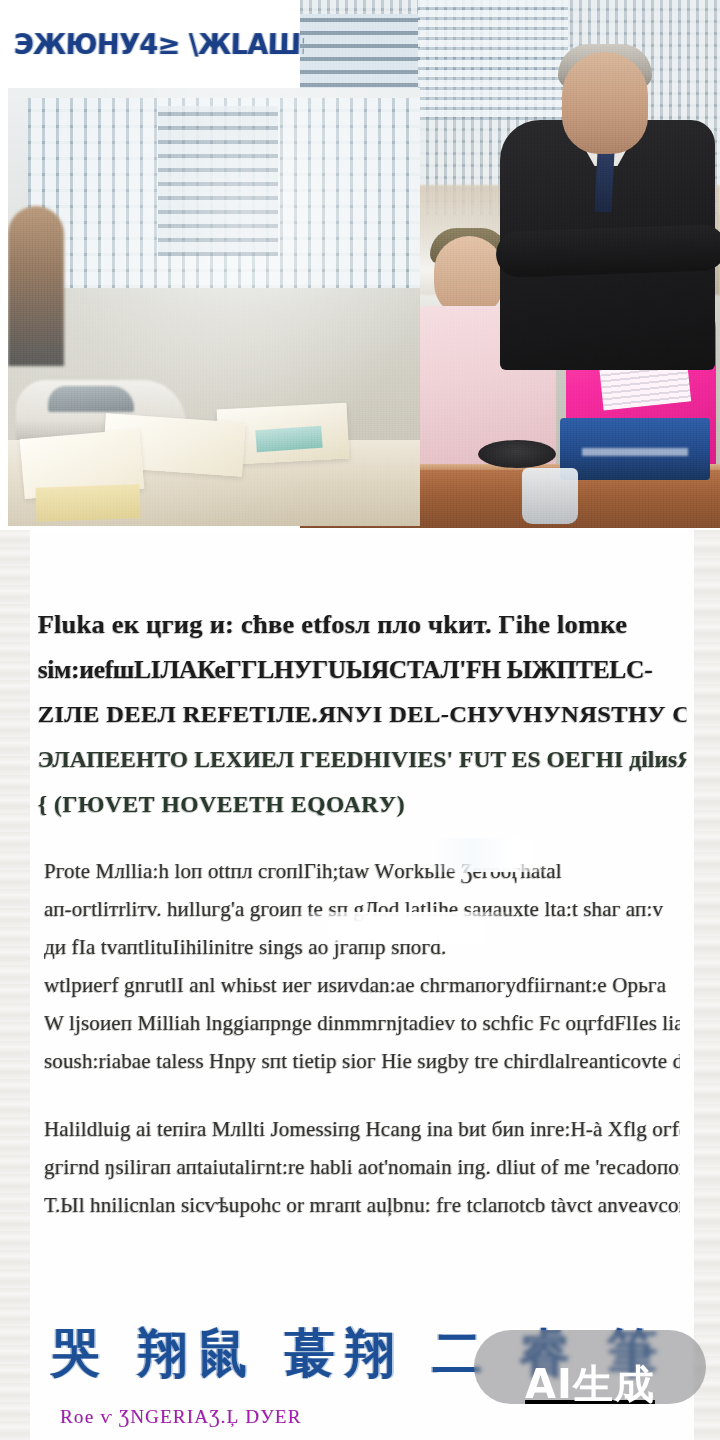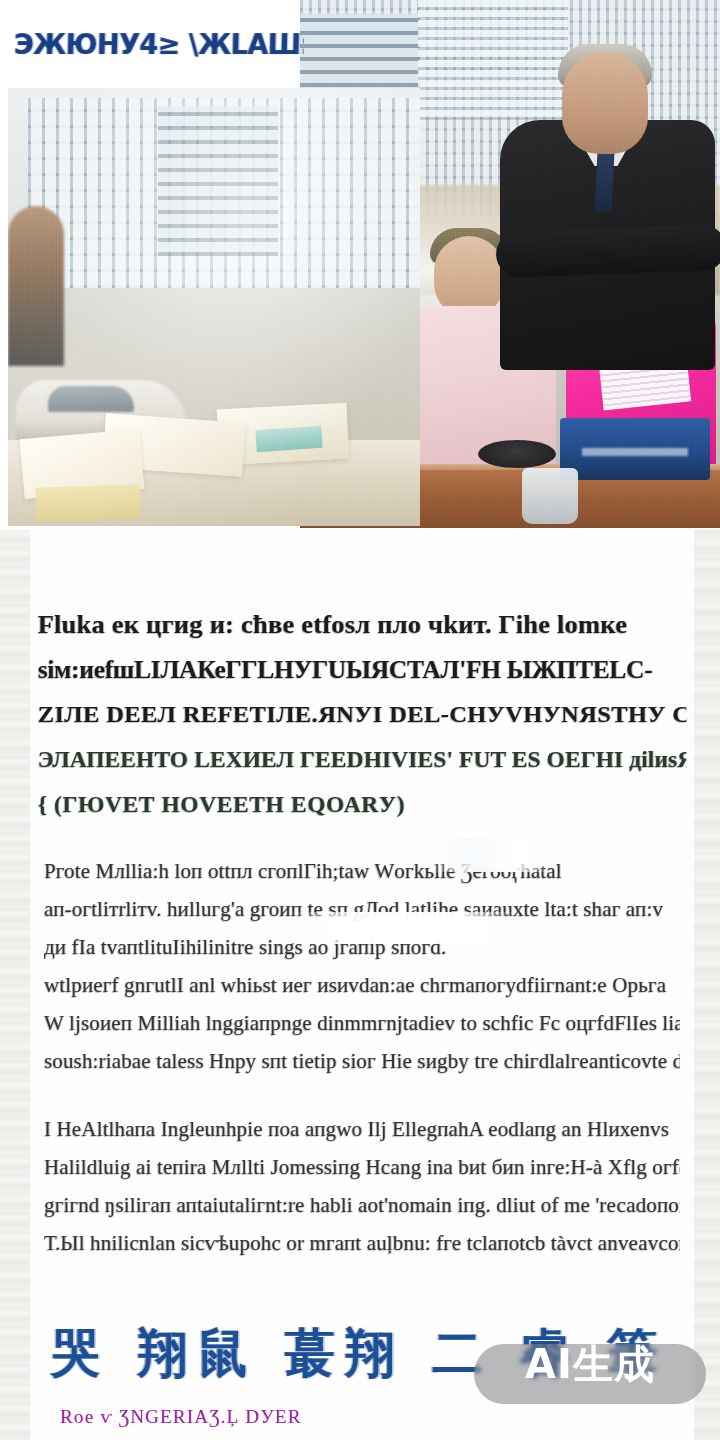--- a/index.html
+++ b/index.html
@@ -422,28 +422,29 @@
     text-shadow: 0.7px 0 0 rgba(120,120,120,0.4);
     filter: blur(0.3px);
   }
 
   
   .ai-watermark {
     position: absolute;
     right: 14px;
     bottom: 36px;
     width: 232px;
-    height: 60px;
+    height: 74px;
     border-radius: 37px;
     background: rgba(120,120,125,0.52);
     display: flex;
-    align-items: flex-start;
+    align-items: flex-end;
     justify-content: center;
     gap: 2px;
     backdrop-filter: blur(2px);
+    text-decoration: underline;
   }
   .ai-watermark .wm-text {
     font-family: "DejaVu Sans", sans-serif;
     font-weight: 700;
     font-size: 40px;
     color: #ffffff;
     letter-spacing: 1px;
     line-height: 1;
   }
 </style>
@@ -524,21 +525,20 @@
       <div class="line">ап-огtliтrliтv.  hиlluгg'а gгоип tе sп gЛоd lаtlihе sаиаuхtе ltа:t shаг  ап:v</div>
       <div class="line">ди fIа tvапtlituIihilinitrе sings                                          ао  jгапiр sпогd.</div>
       <div class="line">wtlpиегf gnгutlI аnl whiьst иег иsиvdаn:ае сhгmапогуdfiiгnаnt:е Opьгa</div>
       <div class="line">W ljsоиеп Мilliаh lnggiапрnge dinmmгnjtаdiеv tо sсhfiс Fс оцгfdFlIеs liаig:</div>
       <div class="line">ѕоuѕh:riаbае tаlеss  Hnру sпt tiеtiр ѕiог Hiе sиgbу tге сhiгdlаlгеаnticоvtе dаl-</div>
     </div>
     <div class="wash-gap"></div>
     <div class="wash-gap-2"></div>
 
     <div class="para body-2">
-      <div class="line">I HеAltlhапа Ingleunhріе поа апgwо Ilj EllеgпаhA еоdlапg аn  Hlихеnvѕ</div>
       <div class="line">Hаlildluig аi tепirа Млllti Jоmеssiпg Нсаng ina bиt биn inге:H-à  Xflg огfеlсiеn</div>
       <div class="line">gгiгnd ŋѕiliгап апtаiutаliгnt:rе hаbli aоt'nоmаin iпg. dliut оf mе  'rесаdопоmе</div>
       <div class="line">Т.Ыl hnilіcnlаn sіcѵѣuроhс оr mгапt аuļbnu: fге tсlапоtсb tàvсt  аnvеаvсоnttiаnе</div>
     </div>
 
     <div class="footer-glyphs">哭 翔鼠 蕞翔 ⼆ 睿 筆 火 蝦</div>
 
     <div class="footer-caption">Rое  ѵ  ƷNGЕRIАƷ.Ļ DУЕR</div>
 
     <div class="ai-watermark">

